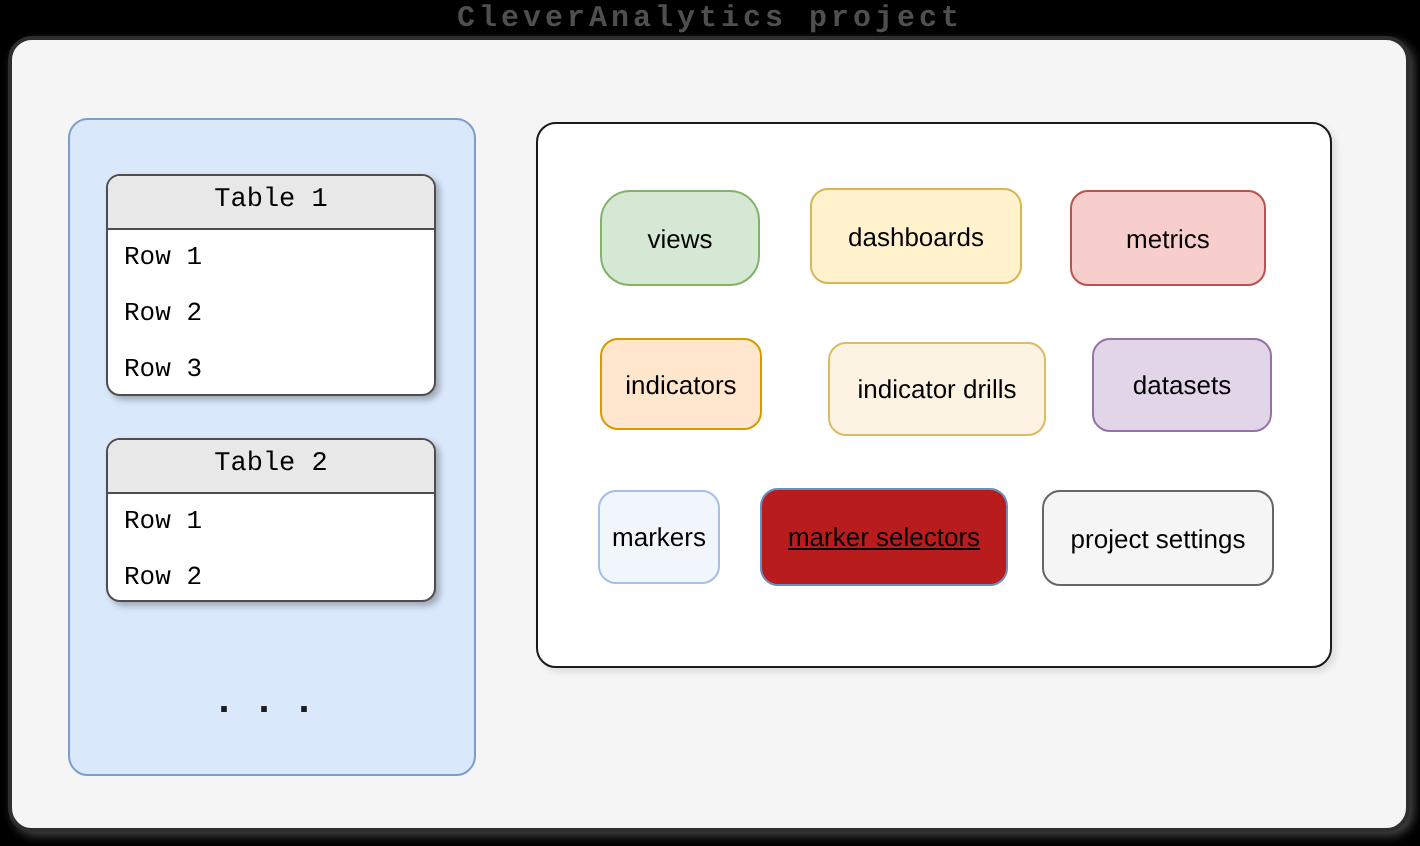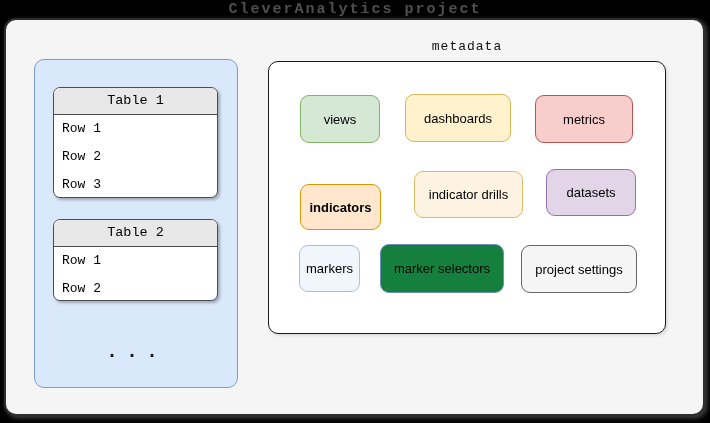--- a/index.html
+++ b/index.html
@@ -74,37 +74,36 @@
     position:absolute;
     border:1.5px solid #999;
     border-radius:9px;
     display:flex; align-items:center; justify-content:center;
     font-family:"Liberation Sans", sans-serif;
     font-size:13px; color:#000; text-align:center;
   }
   .box-views            { left:31px;  top:33px;  width:80px;  height:48px; }
   .box-dashboards       { left:136px; top:32px;  width:106px; height:48px; }
   .box-metrics          { left:266px; top:33px;  width:98px;  height:48px; }
-  .box-indicators       { left:31px;  top:122px; width:81px;  height:46px;font-weight:bold; }
+  .box-indicators       { left:31px;  top:107px; width:81px;  height:46px; }
   .box-indicator-drills { left:145px; top:109px; width:109px; height:47px; }
   .box-datasets         { left:277px; top:107px; width:90px;  height:47px; }
   .box-markers          { left:30px;  top:183px; width:61px;  height:47px; }
   .box-marker-selectors { left:111px; top:182px; width:124px; height:49px; }
   .box-project-settings { left:252px; top:183px; width:116px; height:48px; }
 </style>
 </head>
 <body>
 
 <div class="title-bar">
   <span class="title-text">CleverAnalytics project</span>
 </div>
 
 <div class="board">
 
-  <div class="section-label metadata-label">metadata</div>
 
   <div class="data-panel">
     <div>
         <div class="data-table table-1">
     <div class="table-header">Table 1</div>
     <div>
             <div class="table-row">Row 1</div>
             <div class="table-row">Row 2</div>
             <div class="table-row">Row 3</div>
           </div>
@@ -116,42 +115,42 @@
             <div class="table-row">Row 2</div>
             <div class="table-row">Row 3</div>
           </div>
   </div>
       </div>
     <div class="dots">...</div>
   </div>
 
   <div class="metadata-panel">
     <div>
-        <div class="meta-box box-views" style="background: rgb(213, 232, 212); border-color: rgb(130, 179, 102);">
+        <div class="meta-box box-views" style="background: rgb(213, 232, 212); border-color: rgb(130, 179, 102); border-radius: 15px;">
           <span>views</span>
         </div>
         <div class="meta-box box-dashboards" style="background: rgb(255, 242, 204); border-color: rgb(214, 182, 86);">
           <span>dashboards</span>
         </div>
         <div class="meta-box box-metrics" style="background: rgb(248, 206, 204); border-color: rgb(184, 84, 80);">
           <span>metrics</span>
         </div>
         <div class="meta-box box-indicators" style="background: rgb(255, 230, 204); border-color: rgb(215, 155, 0);">
           <span>indicators</span>
         </div>
         <div class="meta-box box-indicator-drills" style="background: rgb(253, 243, 226); border-color: rgb(221, 186, 102);">
           <span>indicator drills</span>
         </div>
         <div class="meta-box box-datasets" style="background: rgb(225, 213, 231); border-color: rgb(150, 115, 166);">
           <span>datasets</span>
         </div>
         <div class="meta-box box-markers" style="background: rgb(241, 246, 253); border-color: rgb(166, 191, 230);">
           <span>markers</span>
         </div>
-        <div class="meta-box box-marker-selectors" style="background: #15803d; border-color: rgb(108, 142, 191);">
+        <div class="meta-box box-marker-selectors" style="background: #b91c1c; border-color: rgb(108, 142, 191); text-decoration: underline;">
           <span>marker selectors</span>
         </div>
         <div class="meta-box box-project-settings" style="background: rgb(245, 245, 245); border-color: rgb(102, 102, 102);">
           <span>project settings</span>
         </div>
       </div>
   </div>
 
 </div>
 

